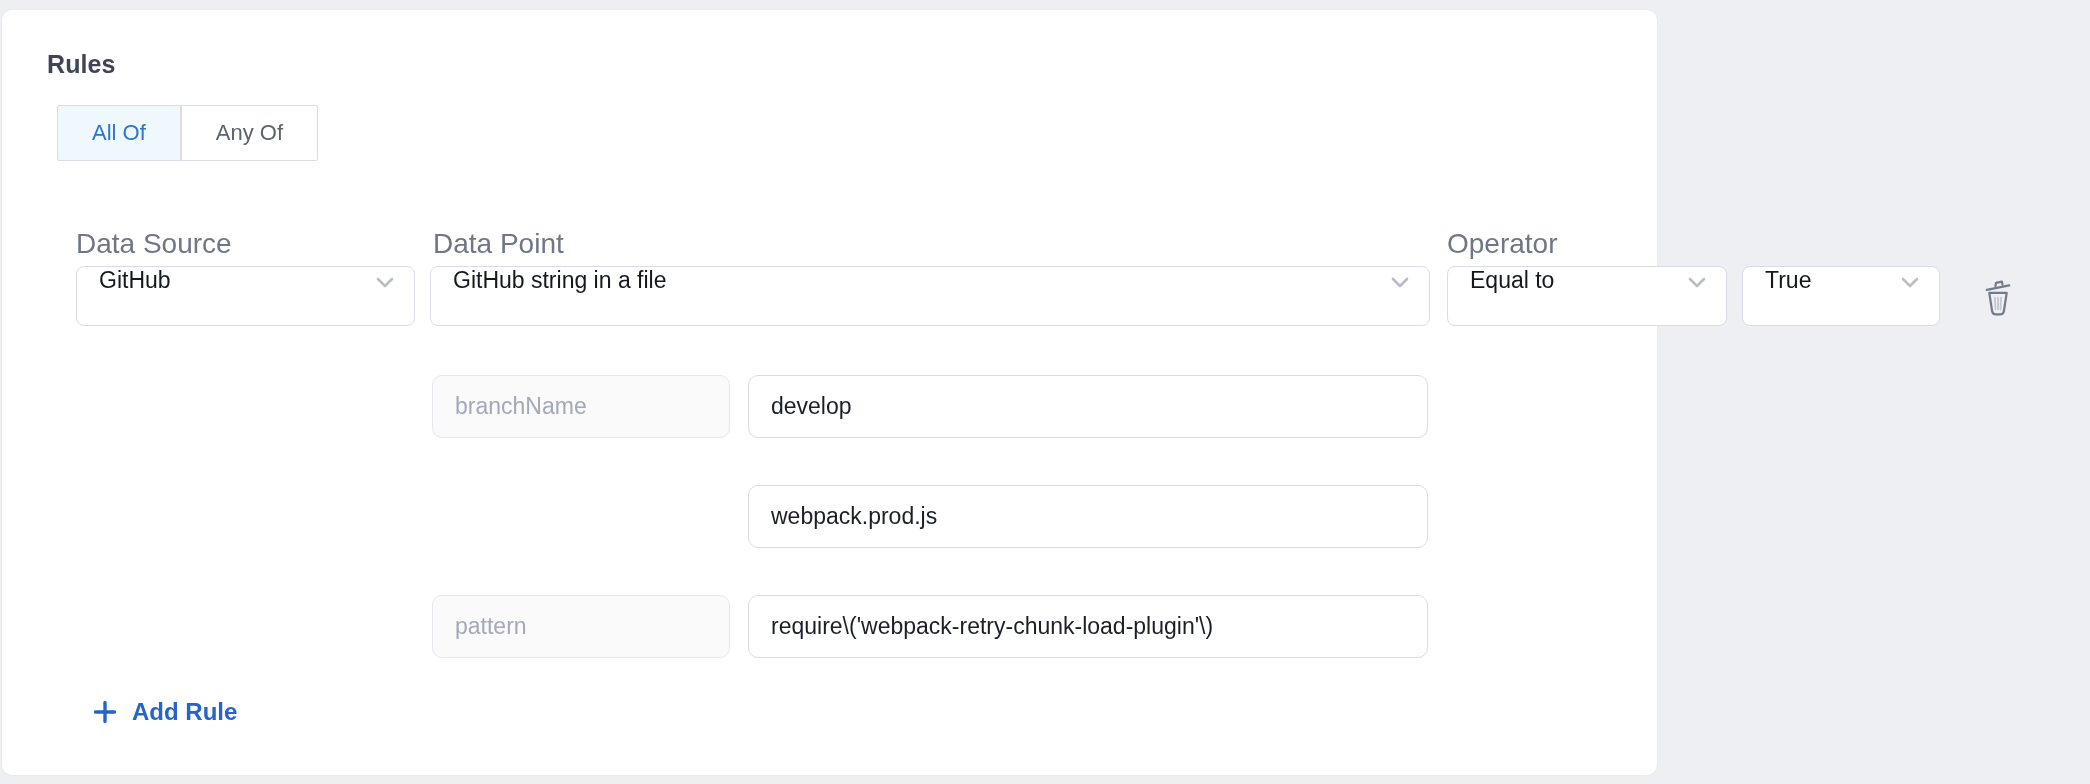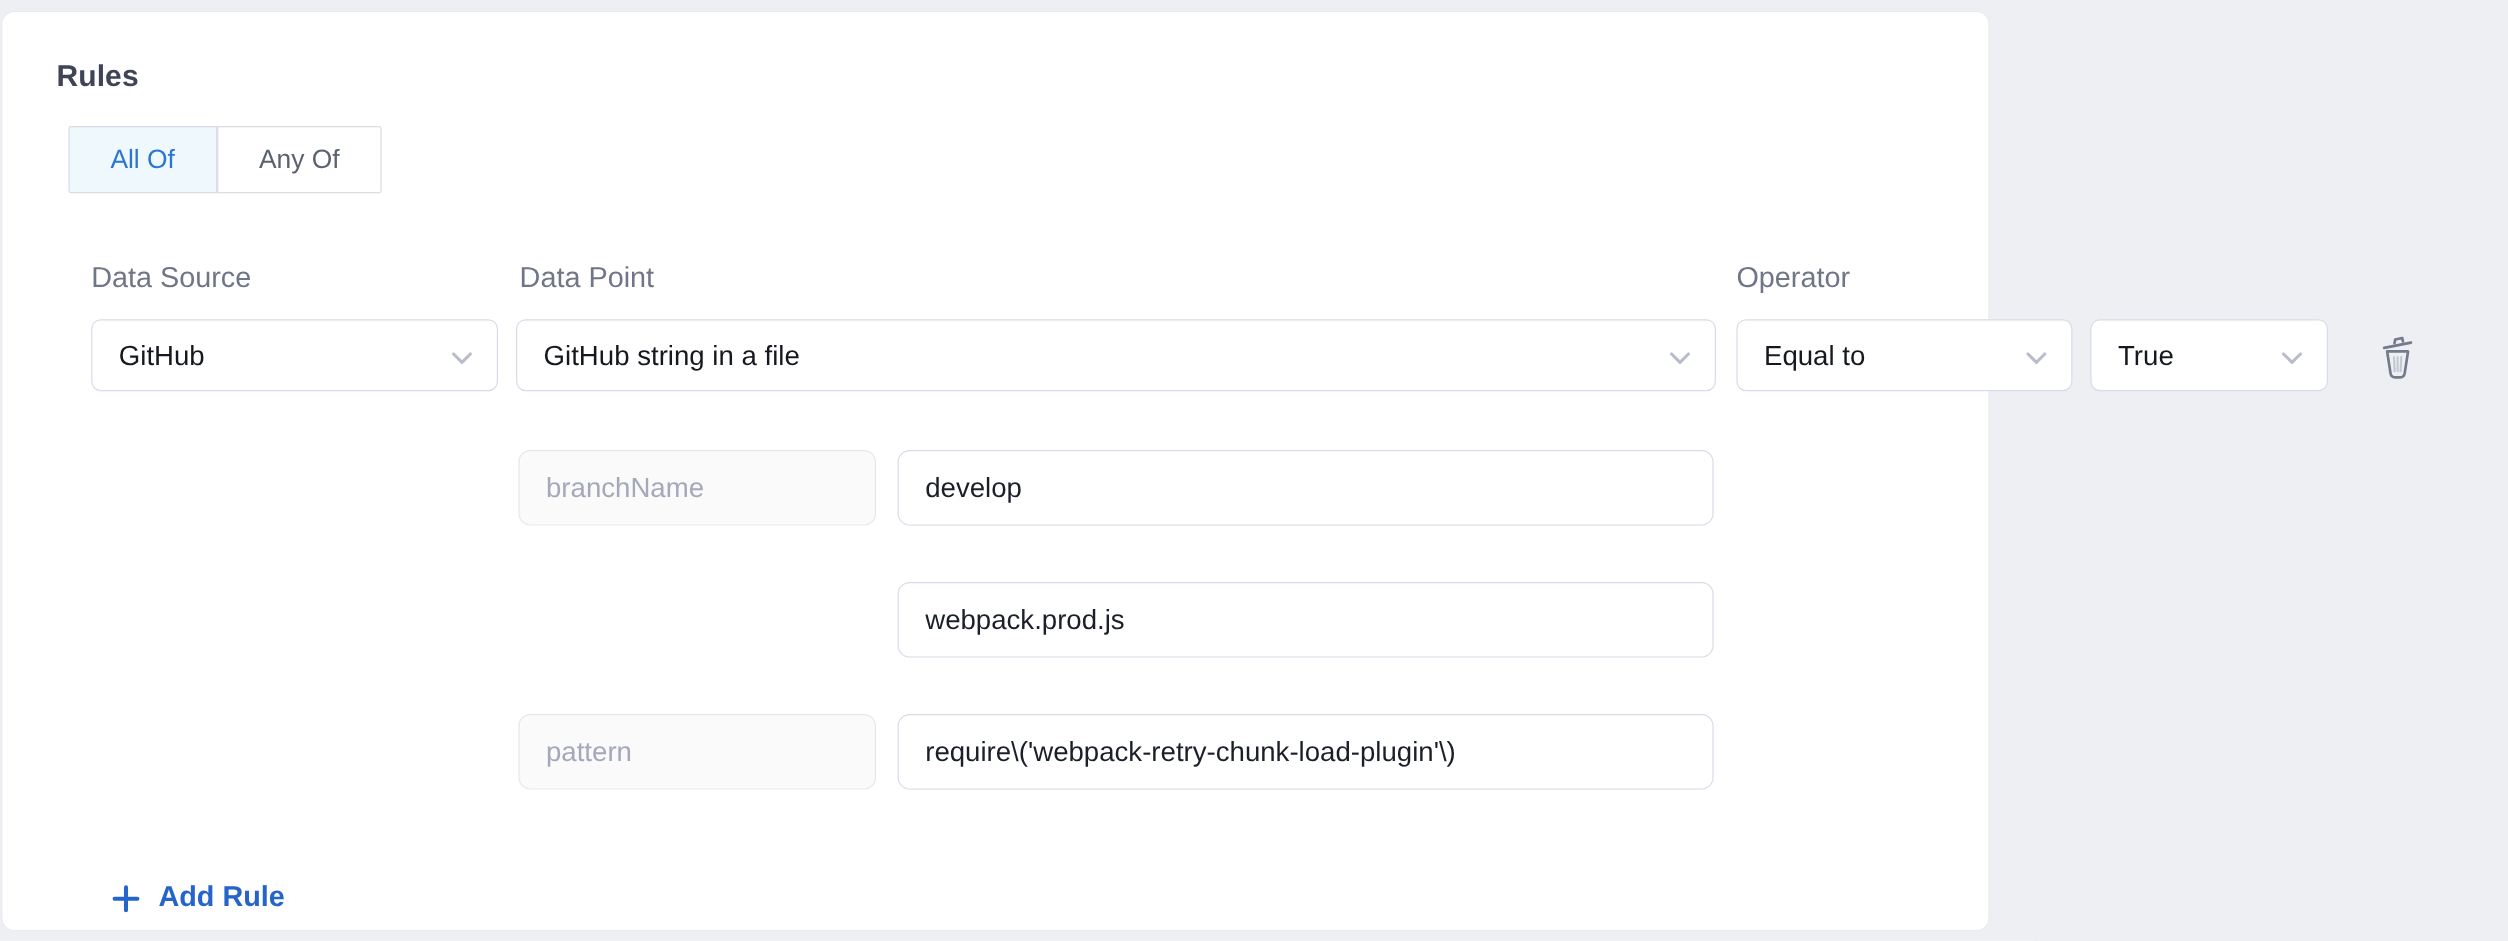--- a/index.html
+++ b/index.html
@@ -45,33 +45,33 @@
     min-width: 120px;
   }
   .toggle-btn:first-child { border-radius: 2px 0 0 2px; border-right-width: 0.75px; }
   .toggle-btn:last-child  { border-radius: 0 2px 2px 0; border-left-width: 0.75px; }
   .toggle-btn.selected {
     background: #eff8fd;
     color: #2a76d2;
   }
 
   .field-label {
-    font-size: 24px;
+    font-size: 28px;
     color: #6e7687;
-    top: 208px;
+    top: 218px;
   }
 
   .select-box {
     top: 256px;
     height: 60px;
     background: #ffffff;
     border: 1.5px solid #d9dce8;
     border-radius: 8px;
     display: flex;
-    align-items: center;
+    align-items: flex-start;
     justify-content: space-between;
     padding: 0 20px 0 22px;
     font-size: 23px;
     color: #15181e;
     cursor: pointer;
   }
   .select-box .chevron { flex: 0 0 auto; margin-left: 12px; }
 
   .param-key {
     left: 430px;
@@ -99,28 +99,27 @@
 
   .trash-btn {
     left: 1974px; top: 266px;
     width: 44px; height: 44px;
     display: flex; align-items: center; justify-content: center;
     background: none; border: none; cursor: pointer;
   }
 
   .add-rule {
     left: 90px; top: 688px;
-    display: flex; align-items: flex-end; gap: 14px;
+    display: flex; align-items: center; gap: 14px;
     color: #2564c8;
     font-size: 24px;
     font-weight: 700;
     cursor: pointer;
     background: none; border: none;
     font-family: inherit;
-    margin-top: 36px;
   }
 </style>
 </head>
 <body>
 
 <div class="card">
 
   <div class="abs rules-title">Rules</div>
 
   <div class="abs toggle-group">

